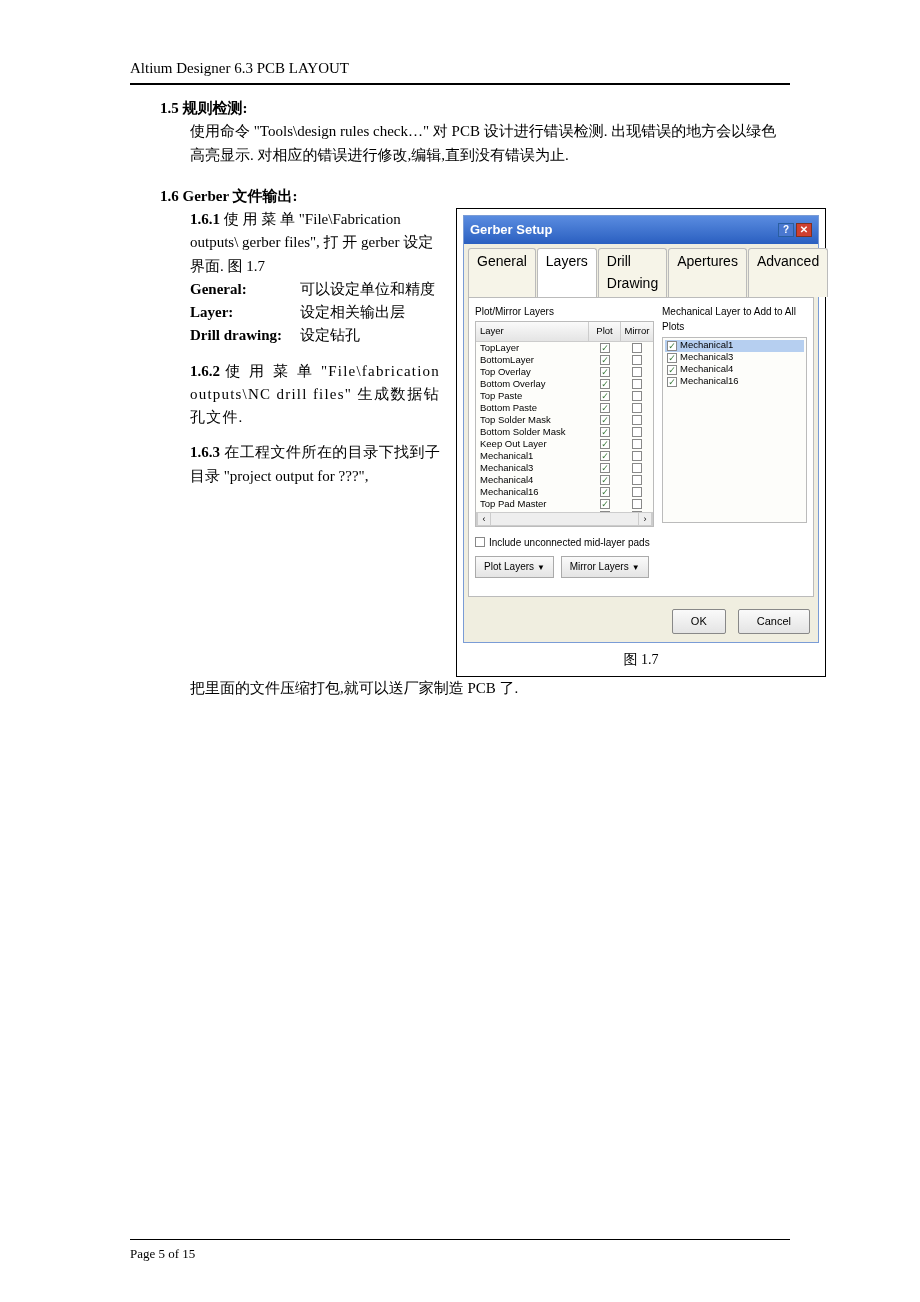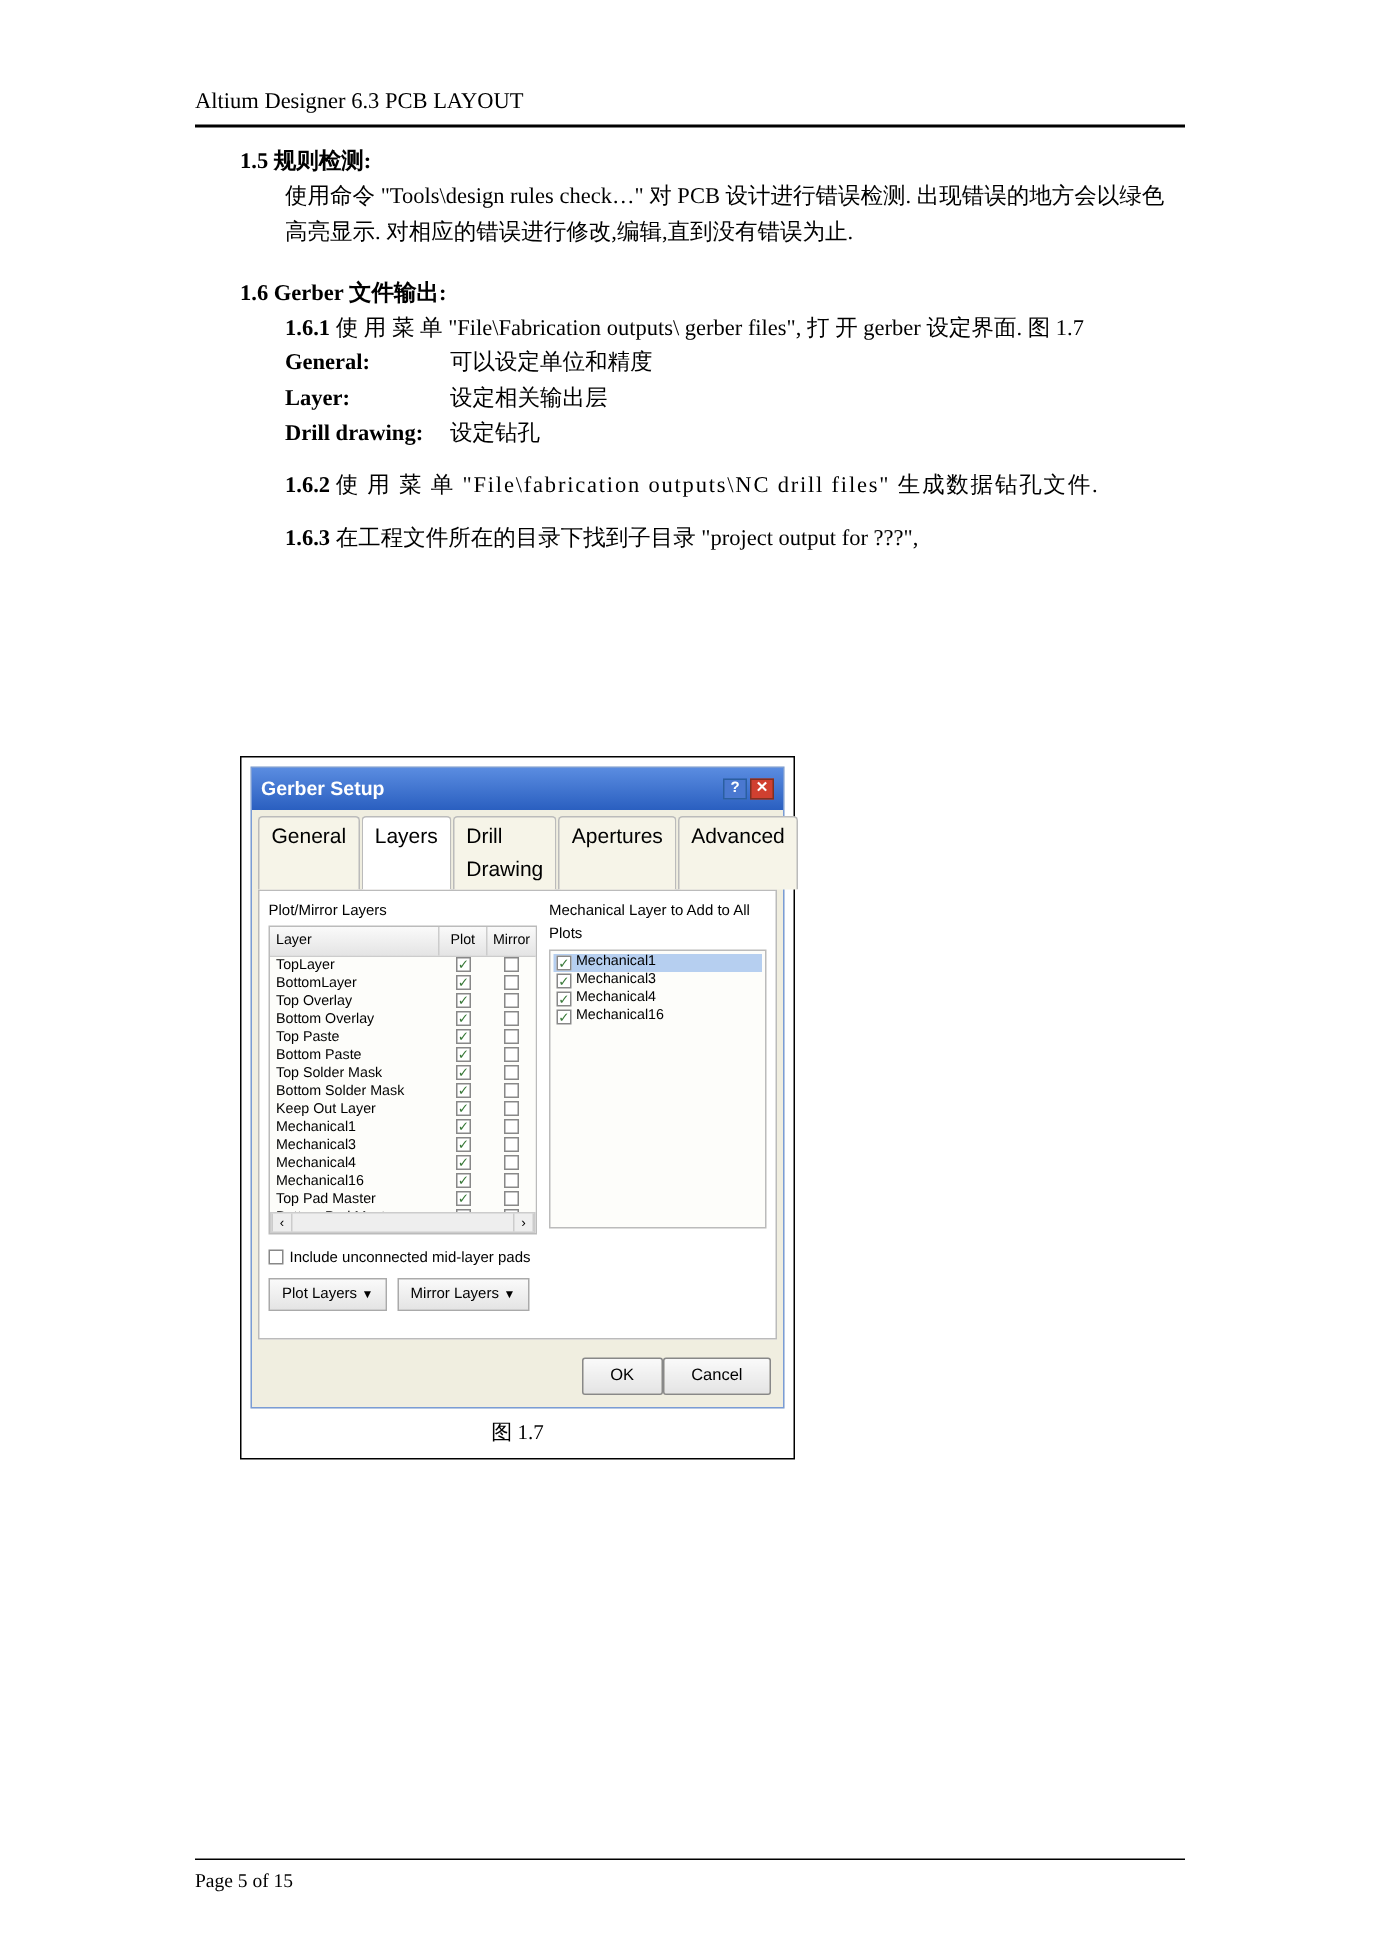--- a/index.html
+++ b/index.html
@@ -27,21 +27,20 @@
     .section-title {
       font-weight: bold;
       margin-top: 12px;
     }
     .indent1 { padding-left: 30px; }
     .indent2 { padding-left: 30px; }
     .two-col {
       display: flex;
       gap: 16px;
       align-items: flex-start;
-      flex-direction: column;
     }
     .left-col { flex: 0 0 280px; }
     .right-col { flex: 1; }
     .figure-box {
       border: 1px solid #000;
       background: #fff;
       padding: 6px;
       width: 370px;
     }
     .figure-caption {
@@ -180,21 +179,21 @@
       background: linear-gradient(to bottom, #fafafa, #e4e4e4);
       padding: 2px 8px;
       font-size: 10px;
       margin-right: 4px;
       margin-top: 6px;
     }
     .small-btn .arrow-down { font-size: 8px; margin-left: 3px; }
     .dlg-footer {
       display: flex;
       justify-content: flex-end;
-      gap: 0;
+      gap: 12px;
       padding: 8px;
     }
     .dlg-footer .btn {
       border: 1px solid #888;
       background: linear-gradient(to bottom, #fafafa, #e4e4e4);
       padding: 3px 18px;
       font-size: 11px;
       border-radius: 2px;
     }
 
@@ -403,20 +402,21 @@
               <div class="dlg-footer">
                 <div class="btn">OK</div>
                 <div class="btn">Cancel</div>
               </div>
             </div>
             <div class="figure-caption">图 1.7</div>
           </div>
         </div>
       </div>
 
+      <div class="indent2">把里面的文件压缩打包,就可以送厂家制造 PCB 了.</div>
     </div>
   </div>
 </div>
 
 <div class="footer">
   <div class="footer-line"></div>
   <div class="footer-row">
     <div>Page 5 of 15</div>
   </div>
 </div>

